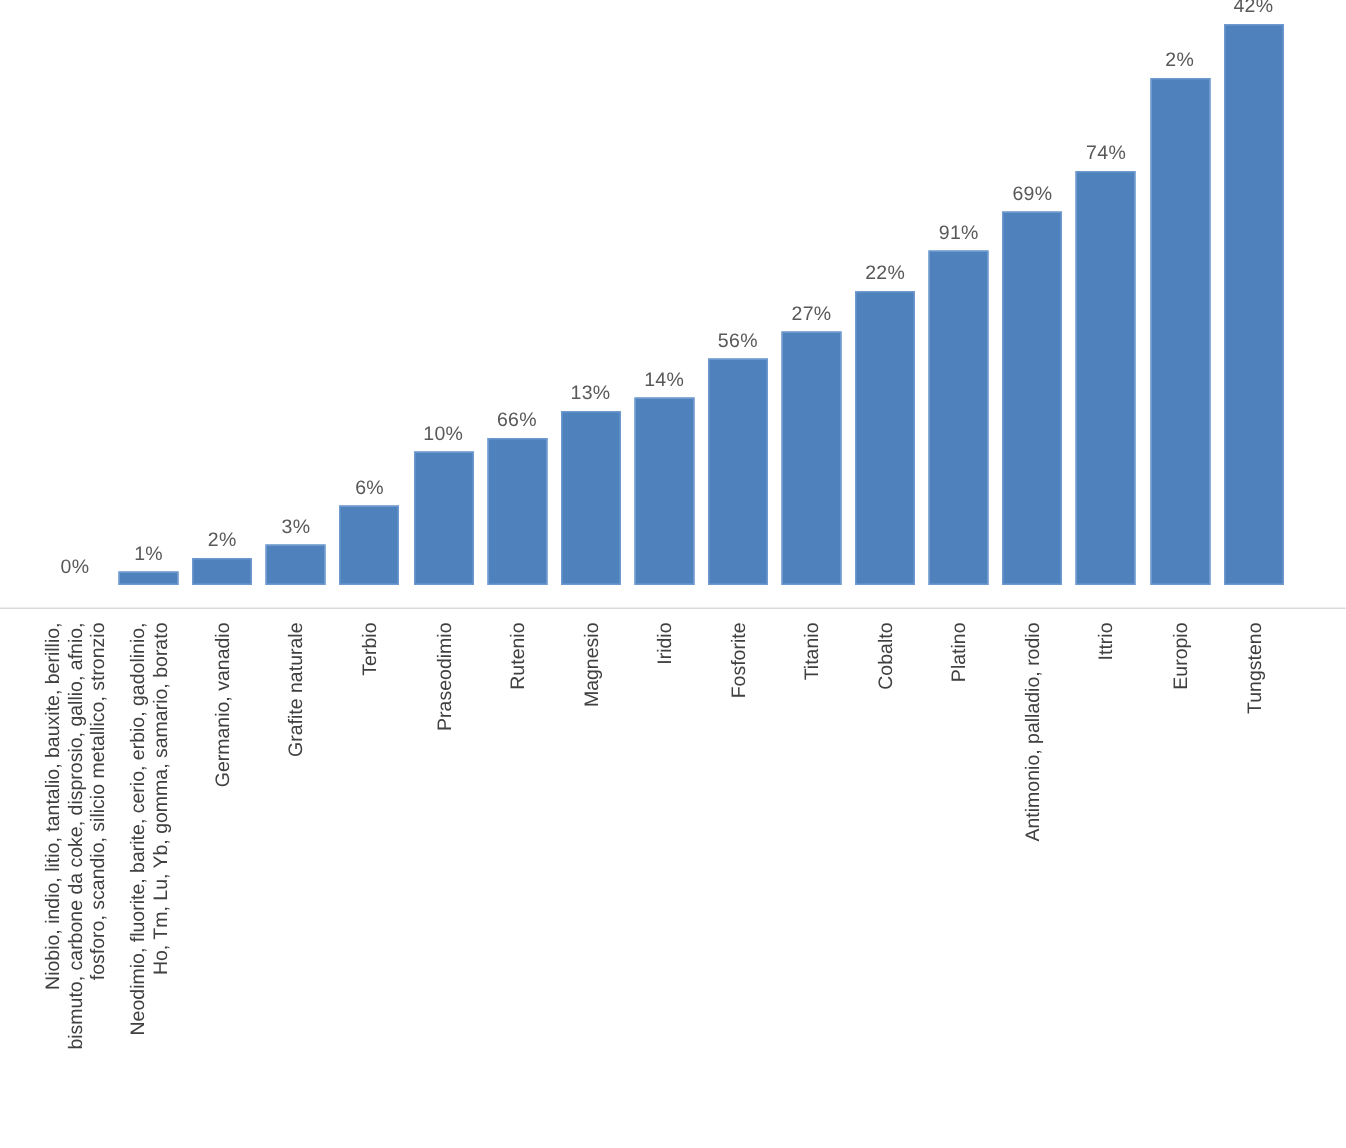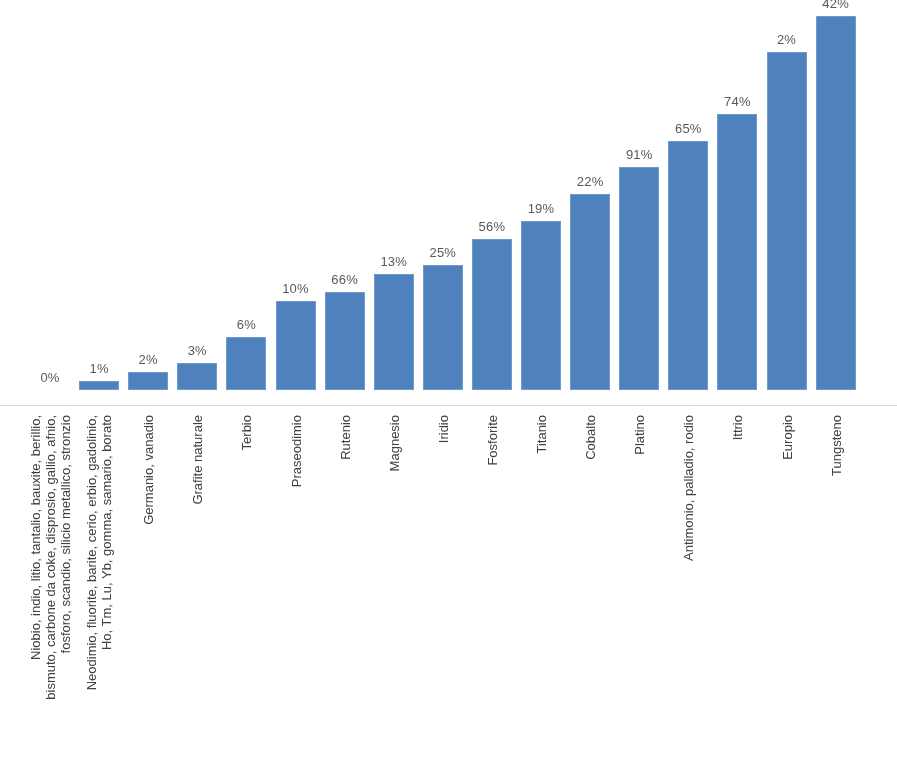--- a/index.html
+++ b/index.html
@@ -126,41 +126,41 @@
         <div class="bar-slot" style="left: 324.6px;">
           <div class="bar" title="Rutenio 11%" style="height: 98px; background: rgb(79, 129, 189); border-color: rgb(111, 154, 208);"></div>
           <div class="bar-value" style="bottom: 103px; color: rgb(89, 89, 89);">66%</div>
         </div>
         <div class="bar-slot" style="left: 373.7px;">
           <div class="bar" title="Magnesio 13%" style="height: 116px; background: rgb(79, 129, 189); border-color: rgb(111, 154, 208);"></div>
           <div class="bar-value" style="bottom: 121px; color: rgb(89, 89, 89);">13%</div>
         </div>
         <div class="bar-slot" style="left: 422.8px;">
           <div class="bar" title="Iridio 14%" style="height: 125px; background: rgb(79, 129, 189); border-color: rgb(111, 154, 208);"></div>
-          <div class="bar-value" style="bottom: 130px; color: rgb(89, 89, 89);">25%</div>
+          <div class="bar-value" style="bottom: 130px; color: rgb(89, 89, 89);">14%</div>
         </div>
         <div class="bar-slot" style="left: 471.9px;">
           <div class="bar" title="Fosforite 17%" style="height: 151px; background: rgb(79, 129, 189); border-color: rgb(111, 154, 208);"></div>
           <div class="bar-value" style="bottom: 156px; color: rgb(89, 89, 89);">56%</div>
         </div>
         <div class="bar-slot" style="left: 521px;">
           <div class="bar" title="Titanio 19%" style="height: 169px; background: rgb(79, 129, 189); border-color: rgb(111, 154, 208);"></div>
-          <div class="bar-value" style="bottom: 174px; color: rgb(89, 89, 89);">19%</div>
+          <div class="bar-value" style="bottom: 174px; color: rgb(89, 89, 89);">27%</div>
         </div>
         <div class="bar-slot" style="left: 570.1px;">
           <div class="bar" title="Cobalto 22%" style="height: 196px; background: rgb(79, 129, 189); border-color: rgb(111, 154, 208);"></div>
           <div class="bar-value" style="bottom: 201px; color: rgb(89, 89, 89);">22%</div>
         </div>
         <div class="bar-slot" style="left: 619.2px;">
           <div class="bar" title="Platino 25%" style="height: 223px; background: rgb(79, 129, 189); border-color: rgb(111, 154, 208);"></div>
           <div class="bar-value" style="bottom: 228px; color: rgb(89, 89, 89);">91%</div>
         </div>
         <div class="bar-slot" style="left: 668.3px;">
           <div class="bar" title="Antimonio, palladio, rodio 28%" style="height: 249px; background: rgb(79, 129, 189); border-color: rgb(111, 154, 208);"></div>
-          <div class="bar-value" style="bottom: 254px; color: rgb(89, 89, 89);">65%</div>
+          <div class="bar-value" style="bottom: 254px; color: rgb(89, 89, 89);">69%</div>
         </div>
         <div class="bar-slot" style="left: 717.4px;">
           <div class="bar" title="Ittrio 31%" style="height: 276px; background: rgb(79, 129, 189); border-color: rgb(111, 154, 208);"></div>
           <div class="bar-value" style="bottom: 281px; color: rgb(89, 89, 89);">74%</div>
         </div>
         <div class="bar-slot" style="left: 766.5px;">
           <div class="bar" title="Europio 38%" style="height: 338px; background: rgb(79, 129, 189); border-color: rgb(111, 154, 208);"></div>
           <div class="bar-value" style="bottom: 343px; color: rgb(89, 89, 89);">2%</div>
         </div>
         <div class="bar-slot" style="left: 815.6px;">

